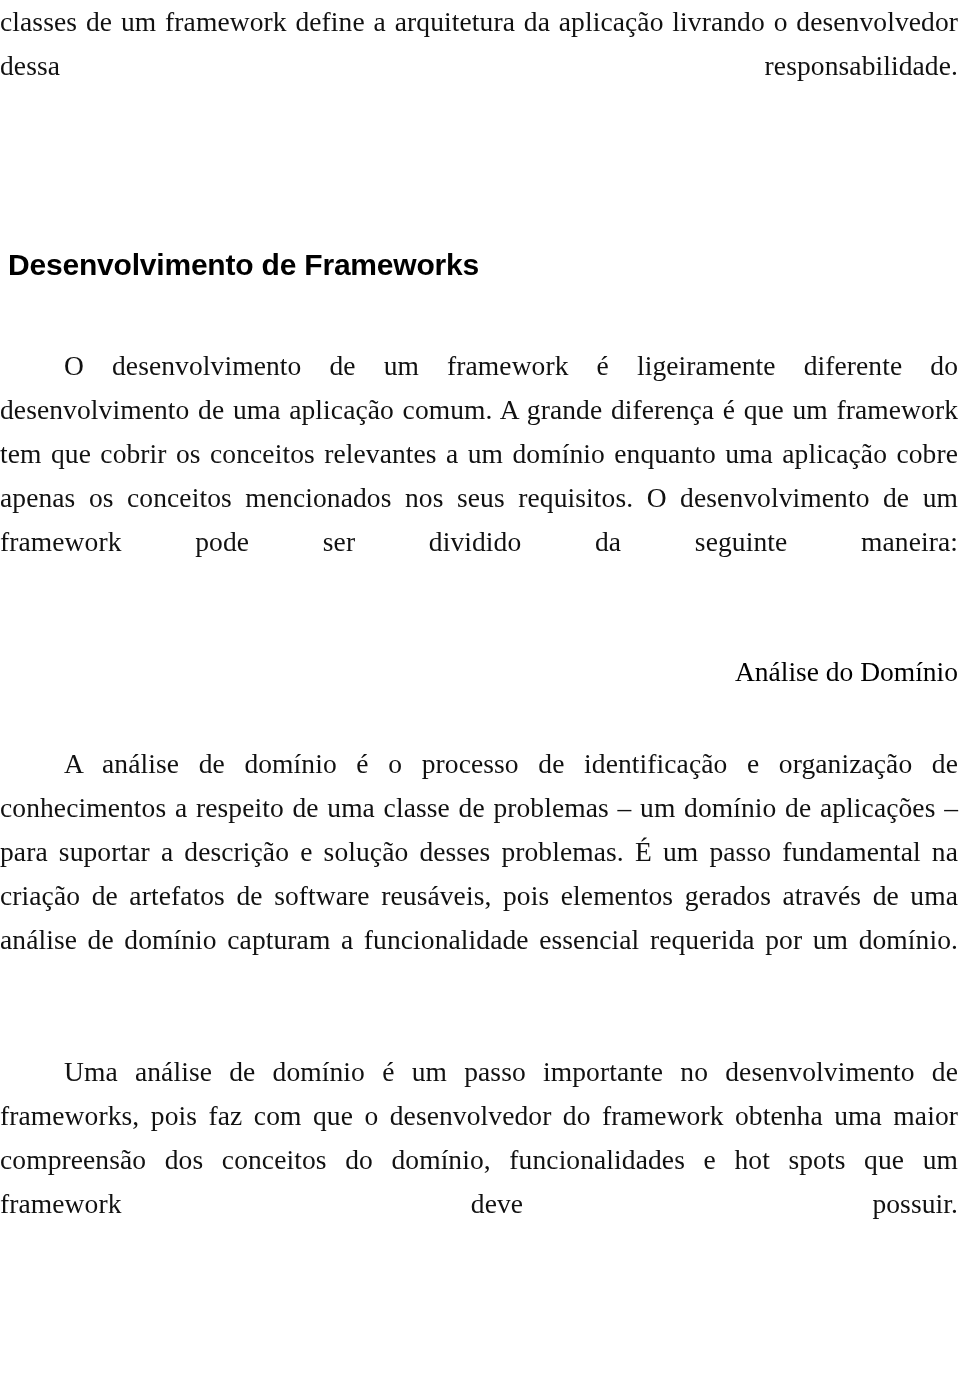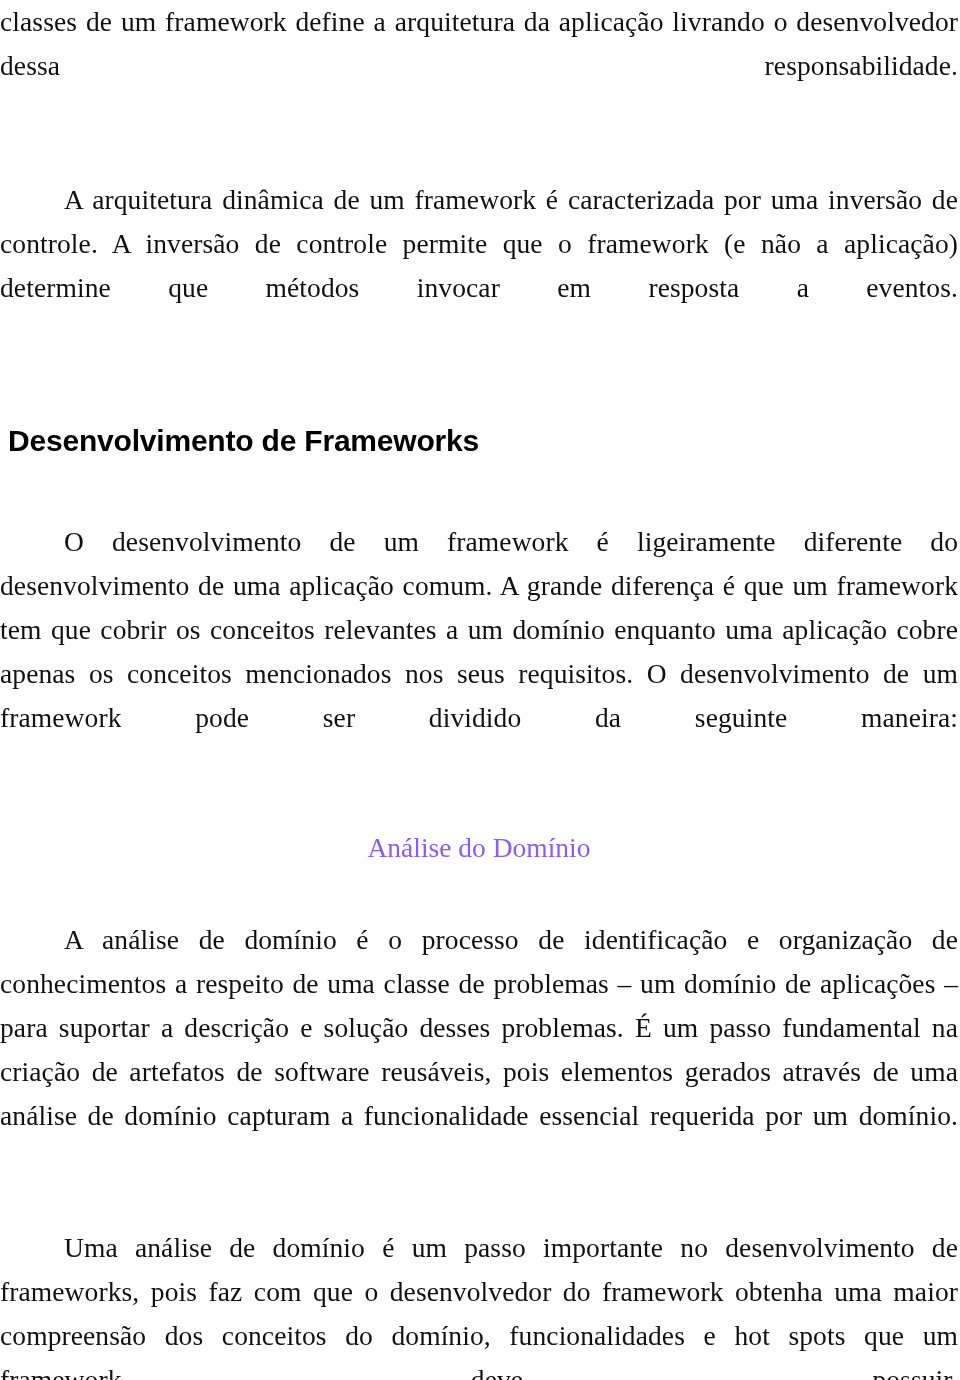--- a/index.html
+++ b/index.html
@@ -69,41 +69,40 @@
     text-align: left;
     letter-spacing: -0.2px;
   }
 
   
   .h-sub {
     font-family: "Liberation Serif", "DejaVu Serif", serif;
     font-size: 27.5px;
     font-weight: normal;
     line-height: 36px;
-    color: #8b5cf6;
+    color: #000000;
     margin: 0;
-    text-align: center;
+    text-align: right;
   }
   .sp-44 { height: 44px; }
   .sp-46 { height: 46px; }
   .sp-52 { height: 52px; }
   .sp-60 { height: 60px; }
   .spacer { width: 100%; }
 </style>
 </head>
 <body>
 
 <div class="page">
   <div class="content">
 
     <p class="para noindent">classes de um framework define a arquitetura da aplicação livrando o desenvolvedor dessa responsabilidade.</p>
 
     <div class="spacer sp-46"></div>
 
-    <p class="para indent">A arquitetura dinâmica de um framework é caracterizada por uma inversão de controle. A inversão de controle permite que o framework (e não a aplicação) determine que métodos invocar em resposta a eventos.</p>
 
     <div class="spacer sp-60"></div>
 
     <h1 class="h-main">Desenvolvimento de Frameworks</h1>
 
     <div class="spacer sp-52"></div>
 
     <p class="para indent">O desenvolvimento de um framework é ligeiramente diferente do desenvolvimento de uma aplicação comum. A grande diferença é que um framework tem que cobrir os conceitos relevantes a um domínio enquanto uma aplicação cobre apenas os conceitos mencionados nos seus requisitos. O desenvolvimento de um framework pode ser dividido da seguinte maneira:</p>
 
     <div class="spacer sp-46"></div>

